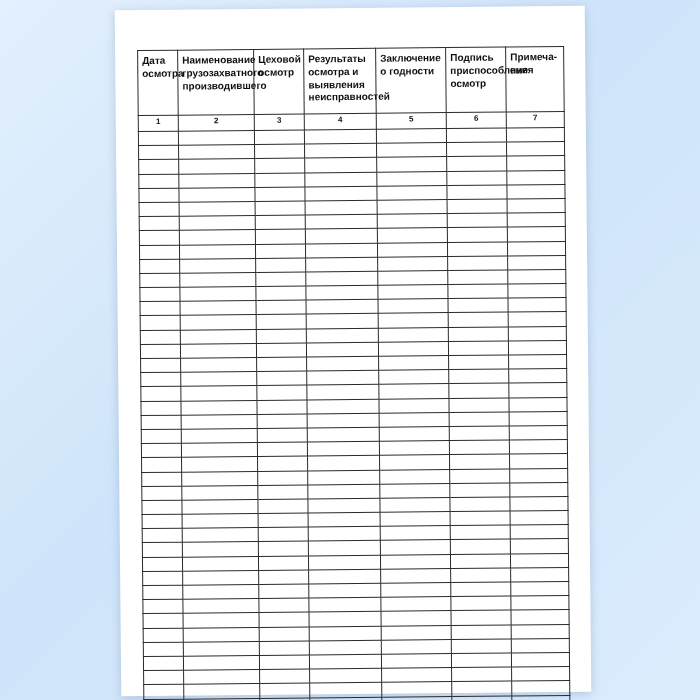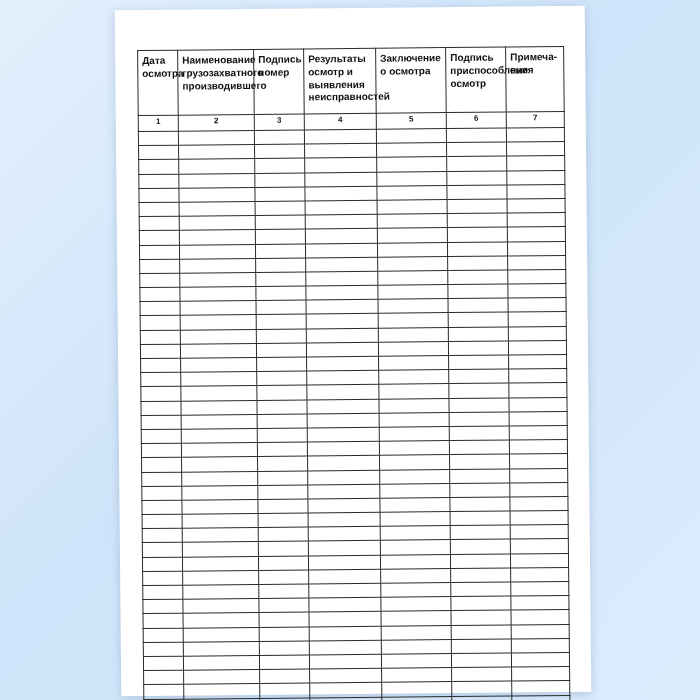--- a/index.html
+++ b/index.html
@@ -91,23 +91,23 @@
             <col class="c3">
             <col class="c4">
             <col class="c5">
             <col class="c6">
             <col class="c7">
         </colgroup>
         <thead>
           <tr>
             <th class="hdr">Дата осмотра</th>
             <th class="hdr">Наименование грузозахватного производившего</th>
-            <th class="hdr">Подпись номер</th>
-            <th class="hdr">Результаты осмотр и выявления неисправностей</th>
-            <th class="hdr">Заключение о осмотра</th>
+            <th class="hdr">Цеховой осмотр</th>
+            <th class="hdr">Результаты осмотра и выявления неисправностей</th>
+            <th class="hdr">Заключение о годности</th>
             <th class="hdr">Подпись приспособления осмотр</th>
             <th class="hdr">Примеча-ние</th>
           </tr>
           <tr>
             <th class="numrow">1</th>
             <th class="numrow">2</th>
             <th class="numrow">3</th>
             <th class="numrow">4</th>
             <th class="numrow">5</th>
             <th class="numrow">6</th>

